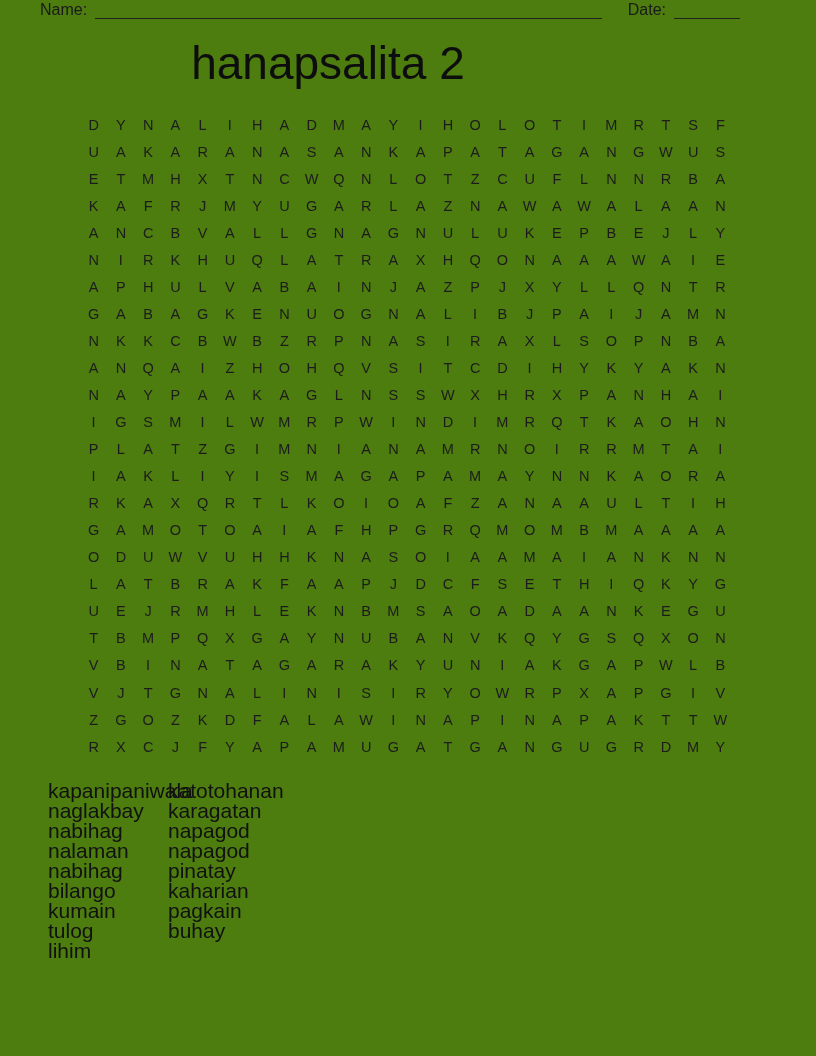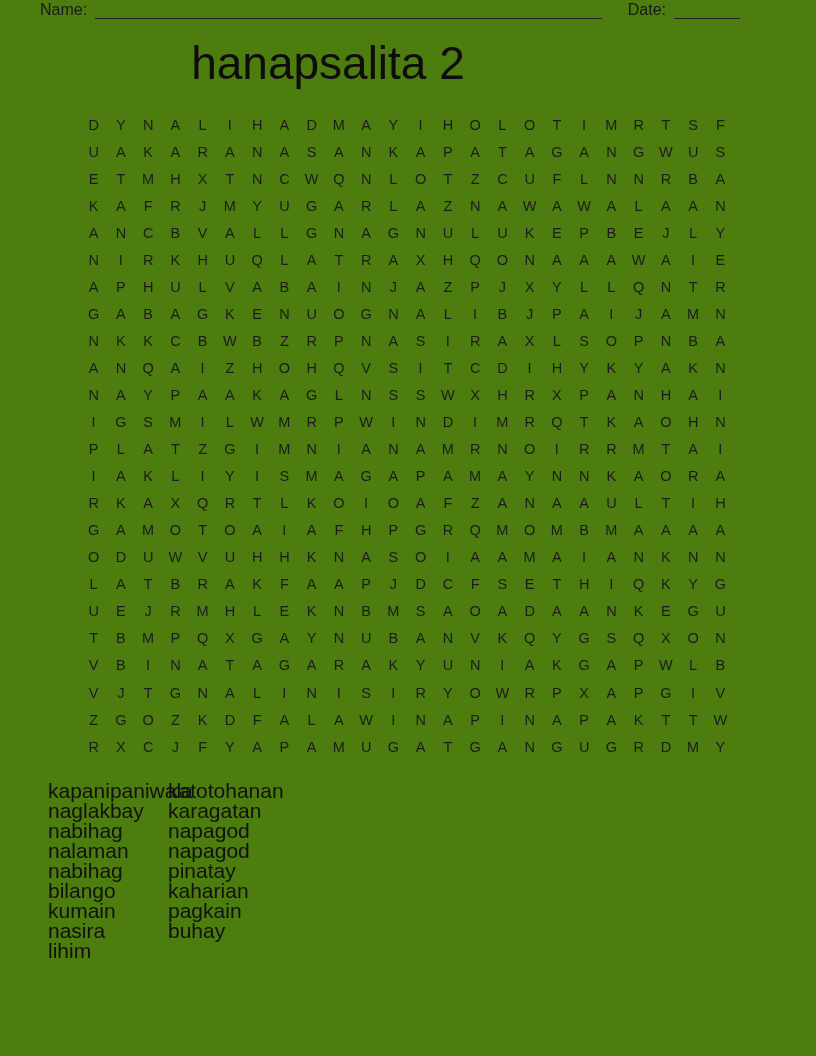--- a/index.html
+++ b/index.html
@@ -674,21 +674,21 @@
 
   <div class="word-list">
       <div class="word-col">
         <div class="word">kapanipaniwala</div>
         <div class="word">naglakbay</div>
         <div class="word">nabihag</div>
         <div class="word">nalaman</div>
         <div class="word">nabihag</div>
         <div class="word">bilango</div>
         <div class="word">kumain</div>
-        <div class="word">nasira</div>
+        <div class="word">tulog</div>
         <div class="word">lihim</div>
       </div>
       <div class="word-col">
         <div class="word">katotohanan</div>
         <div class="word">karagatan</div>
         <div class="word">napagod</div>
         <div class="word">napagod</div>
         <div class="word">pinatay</div>
         <div class="word">kaharian</div>
         <div class="word">pagkain</div>

